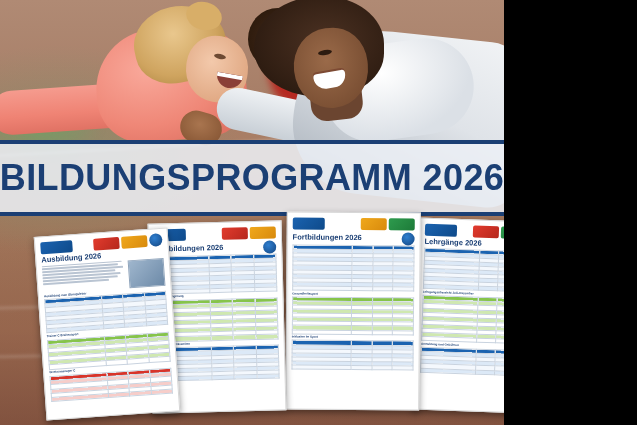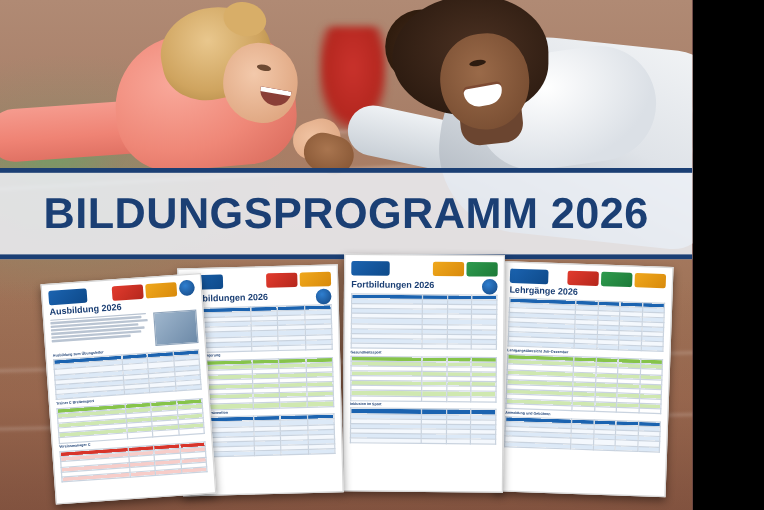--- a/index.html
+++ b/index.html
@@ -5,21 +5,21 @@
   html, body {
     margin: 0;
     padding: 0;
     background: #000;
   }
   body {
     font-family: "Liberation Sans", sans-serif;
   }
   .stage {
     position: relative;
-    width: 577px;
+    width: 504px;
     height: 425px;
     overflow: hidden;
     background: #fca5a5;
   }
 
   
   .photo {
     position: absolute;
     inset: 0;
     background:

